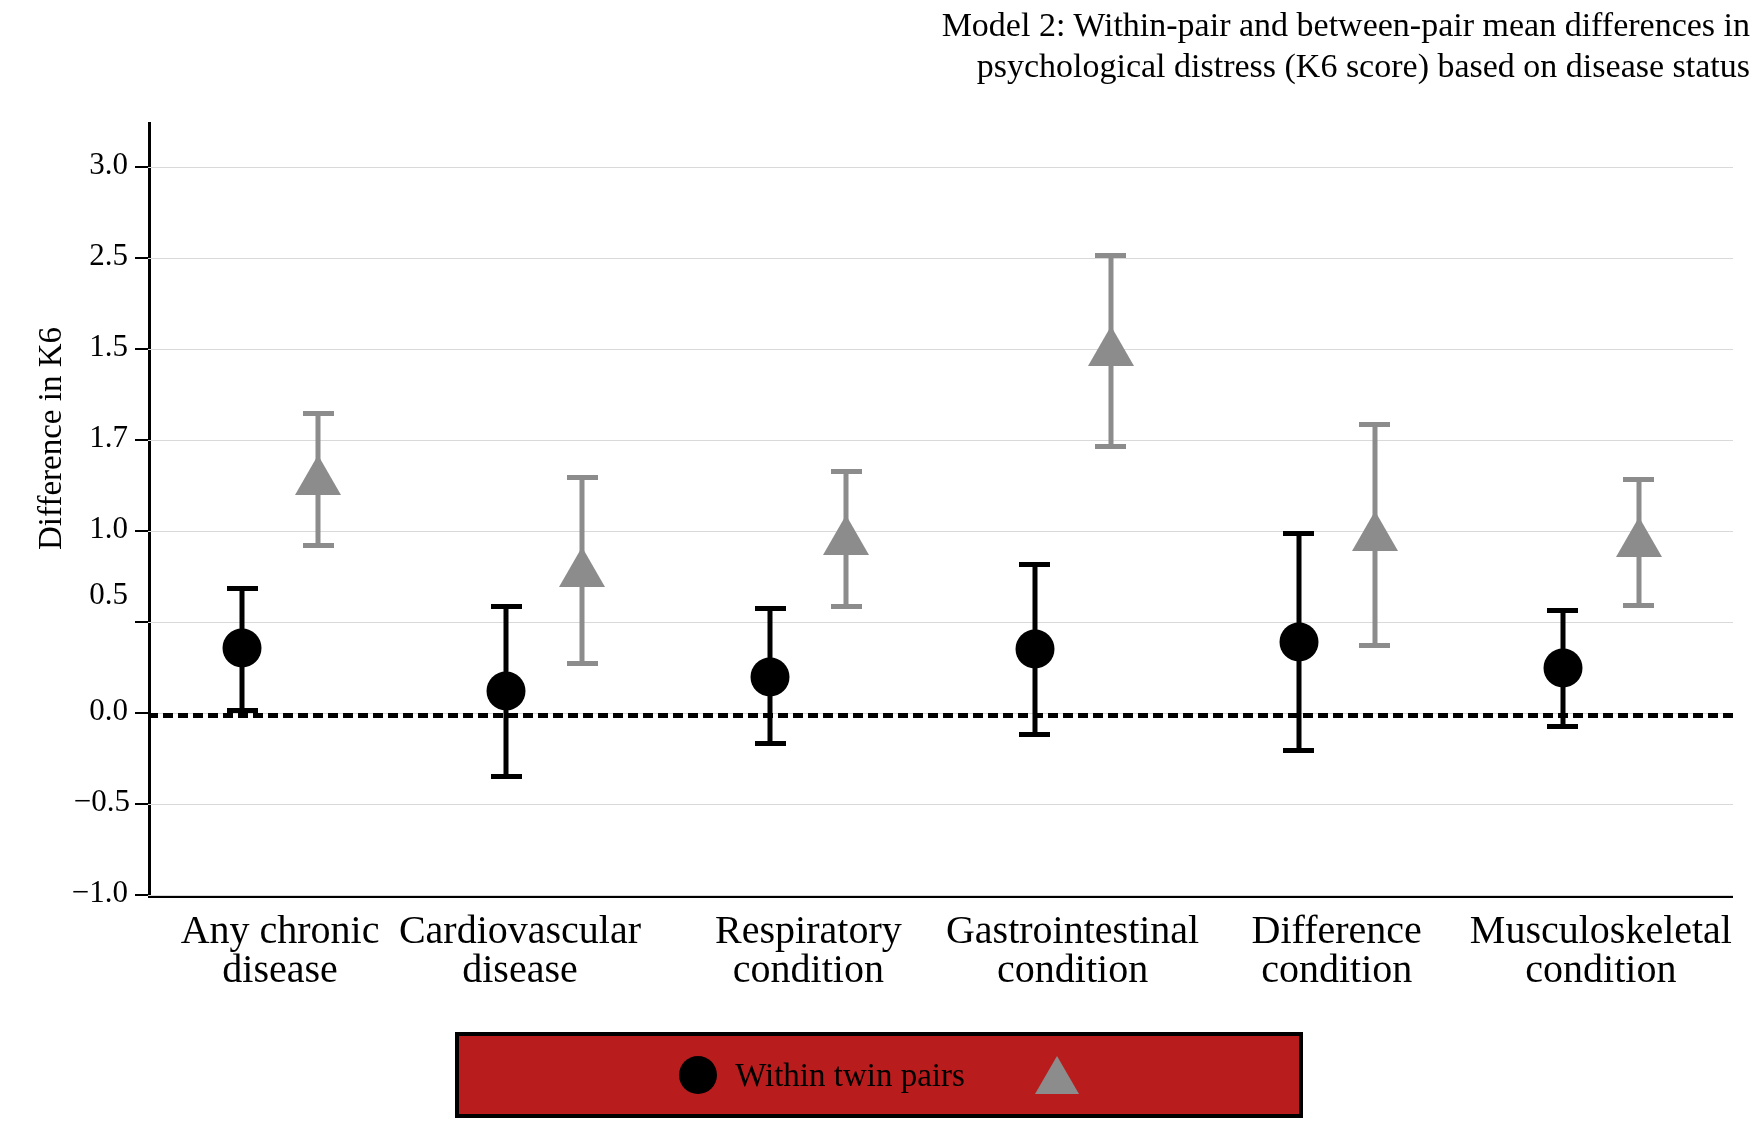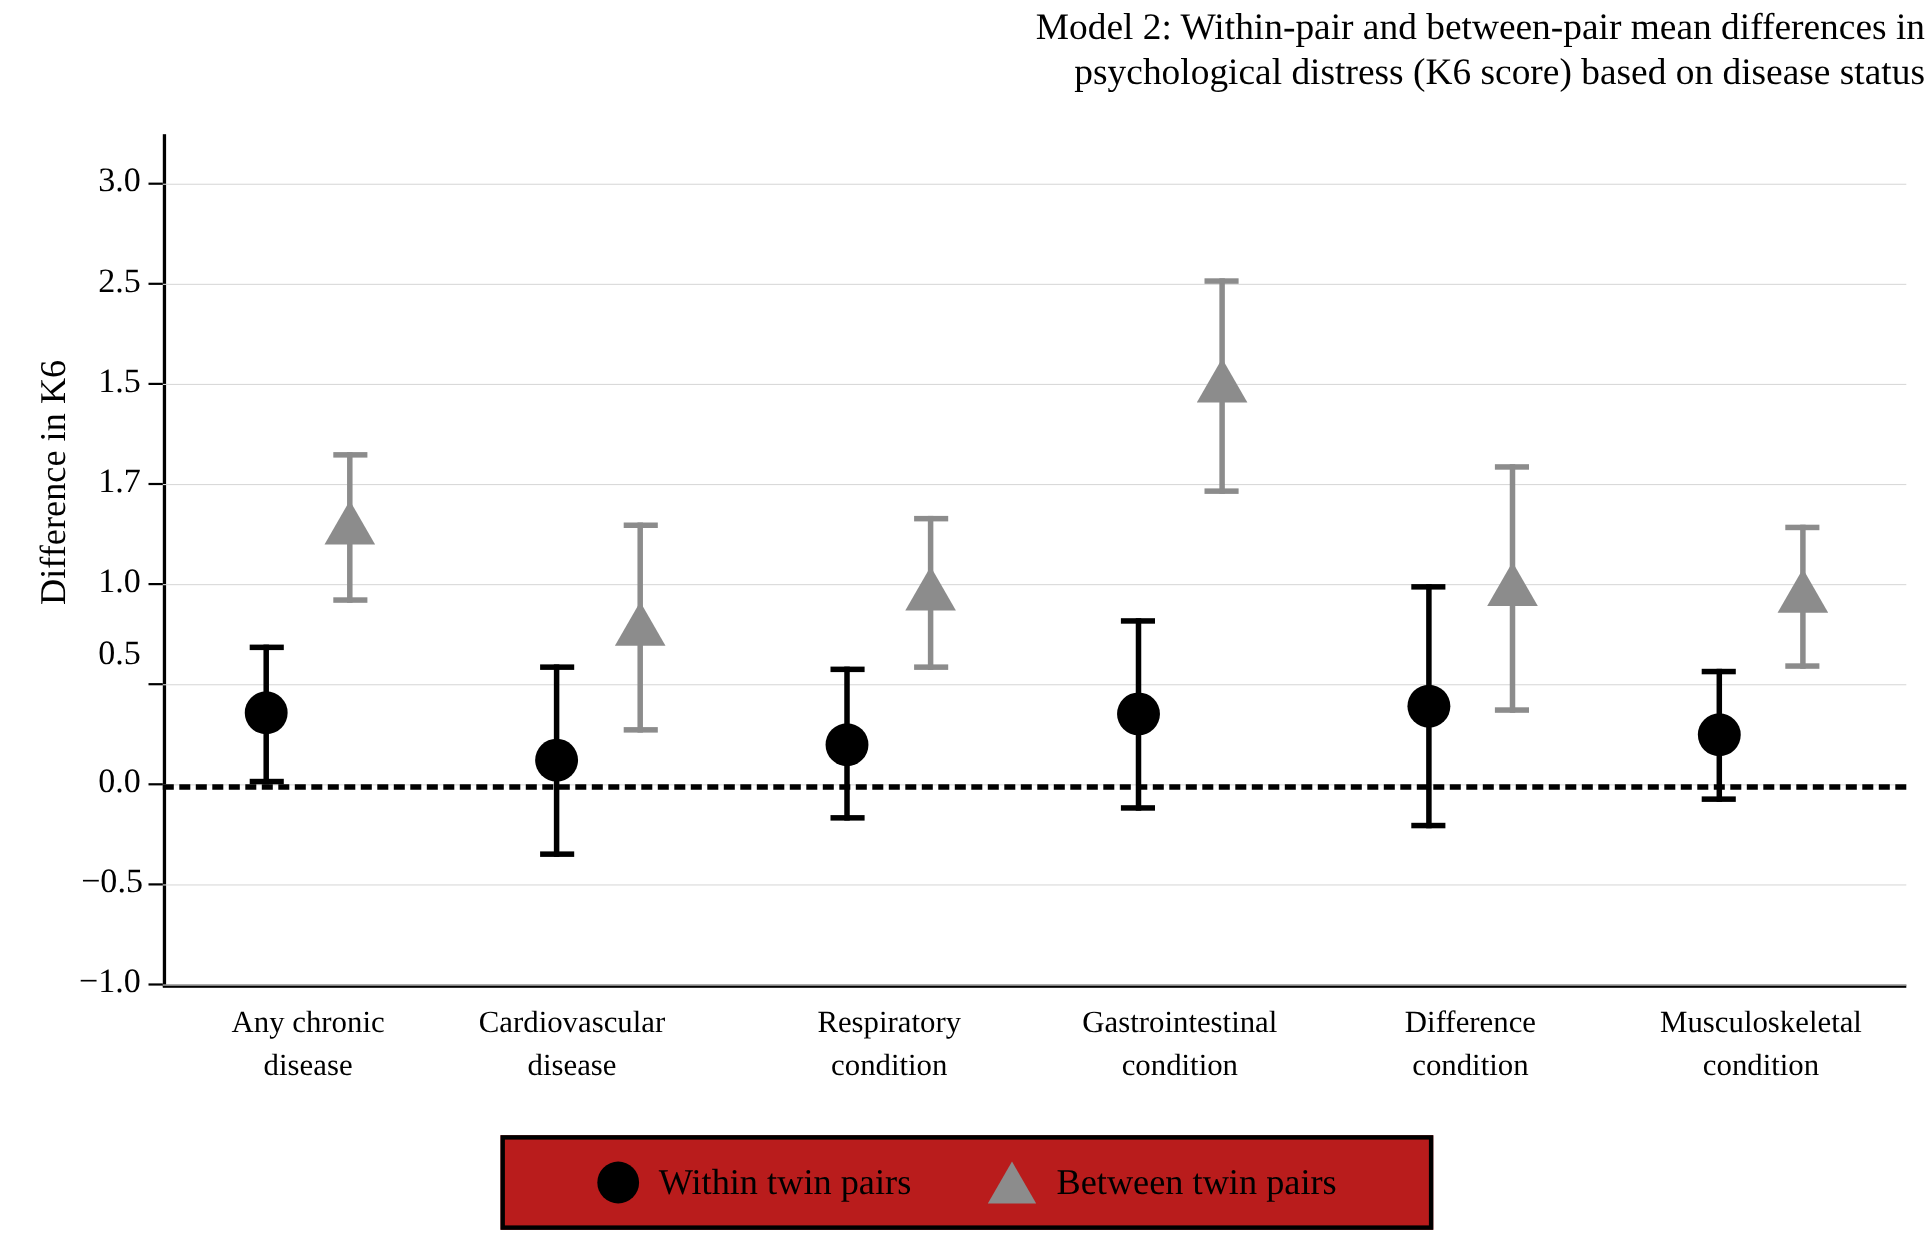--- a/index.html
+++ b/index.html
@@ -131,21 +131,21 @@
     border-right: 23px solid transparent;
     border-bottom: 40px solid #8c8c8c;
     transform: translate(-50%, -55%);
   }
   
   .catlabel {
     position: absolute;
     top: 910px;
     width: 300px;
     text-align: center;
-    font-size: 28px;
+    font-size: 40px;
     line-height: 39px;
     transform: translateX(-50%);
     font-family: "Liberation Serif", serif;
   }
   
   #legend {
     position: absolute;
     left: 455px;
     top: 1032px;
     width: 840px;
@@ -314,17 +314,16 @@
       </div>
     </div>
 
   <div id="legend">
     <div class="legend-item">
       <span class="legend-dot"></span>
       <span>Within twin pairs</span>
     </div>
     <div class="legend-item">
       <span class="legend-tri"></span>
-      <span>Between twin pairs</span>
     </div>
   </div>
 
 </div>
 
 </body></html>

